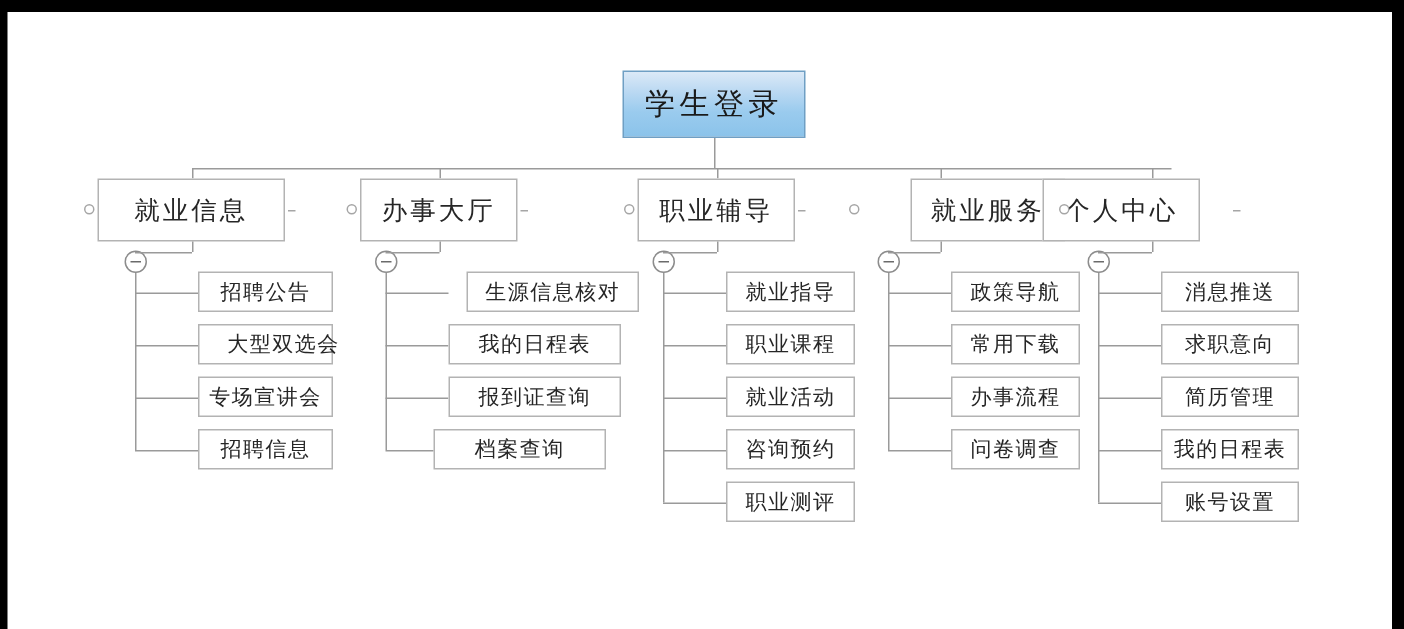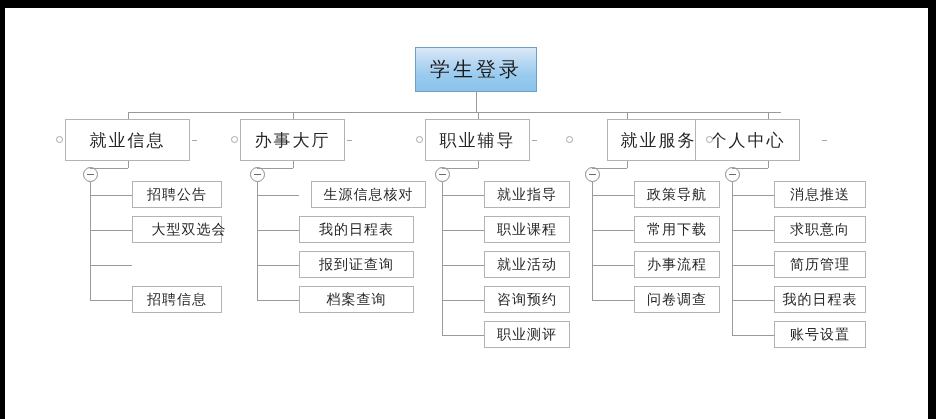--- a/index.html
+++ b/index.html
@@ -110,20 +110,23 @@
     <div class="line v" style="left: 85px; top: 174px; height: 117.5px;"></div>
     <div class="line h" style="left: 85px; top: 186.5px; width: 42px;"></div>
     <div class="node leaf-node" style="left: 127px; top: 173px; width: 90px; height: 27px;">
       <span>招聘公告</span>
     </div>
     <div class="line h" style="left: 85px; top: 221.5px; width: 42px;"></div>
     <div class="node leaf-node" style="left: 127px; top: 208px; width: 90px; height: 27px; padding-left: 24px;">
       <span>大型双选会</span>
     </div>
     <div class="line h" style="left: 85px; top: 256.5px; width: 42px;"></div>
+    <div class="node leaf-node" style="left: 127px; top: 243px; width: 90px; height: 27px;">
+      <span>专场宣讲会</span>
+    </div>
     <div class="line h" style="left: 85px; top: 291.5px; width: 42px;"></div>
     <div class="node leaf-node" style="left: 127px; top: 278px; width: 90px; height: 27px;">
       <span>招聘信息</span>
     </div>
     <div class="line v" style="left: 287.5px; top: 104px; height: 7px;"></div>
     <div class="node l2-node" style="left: 235px; top: 111px; width: 105px; height: 42px;">
       <span>办事大厅</span>
     </div>
     <div class="dot" style="left: 226px; top: 128px;"></div>
     <div class="stub" style="left: 342px; top: 132px;"></div>
@@ -137,21 +140,21 @@
     </div>
     <div class="line h" style="left: 252px; top: 221.5px; width: 42px;"></div>
     <div class="node leaf-node" style="left: 294px; top: 208px; width: 115px; height: 27px;">
       <span>我的日程表</span>
     </div>
     <div class="line h" style="left: 252px; top: 256.5px; width: 42px;"></div>
     <div class="node leaf-node" style="left: 294px; top: 243px; width: 115px; height: 27px;">
       <span>报到证查询</span>
     </div>
     <div class="line h" style="left: 252px; top: 291.5px; width: 42px;"></div>
-    <div class="node leaf-node" style="left: 294px; top: 278px; width: 115px; height: 27px;">
+    <div class="node leaf-node" style="left: 284px; top: 278px; width: 115px; height: 27px;">
       <span>档案查询</span>
     </div>
     <div class="line v" style="left: 472.5px; top: 104px; height: 7px;"></div>
     <div class="node l2-node" style="left: 420px; top: 111px; width: 105px; height: 42px;">
       <span>职业辅导</span>
     </div>
     <div class="dot" style="left: 411px; top: 128px;"></div>
     <div class="stub" style="left: 527px; top: 132px;"></div>
     <div class="toggle" style="left: 430px; top: 159px;"></div>
     <div class="line v" style="left: 472.5px; top: 153px; height: 7px;"></div>

